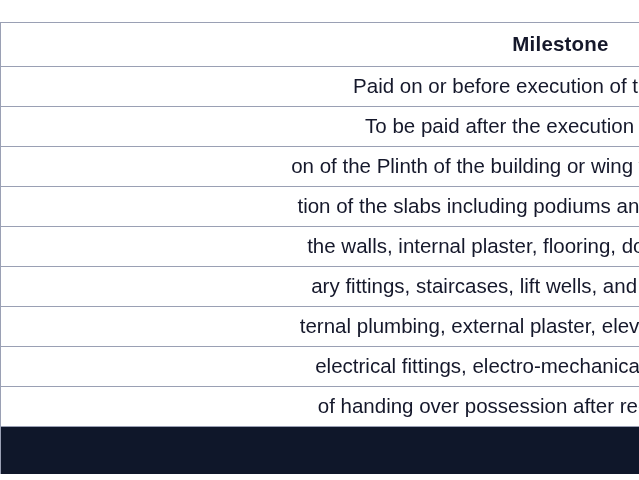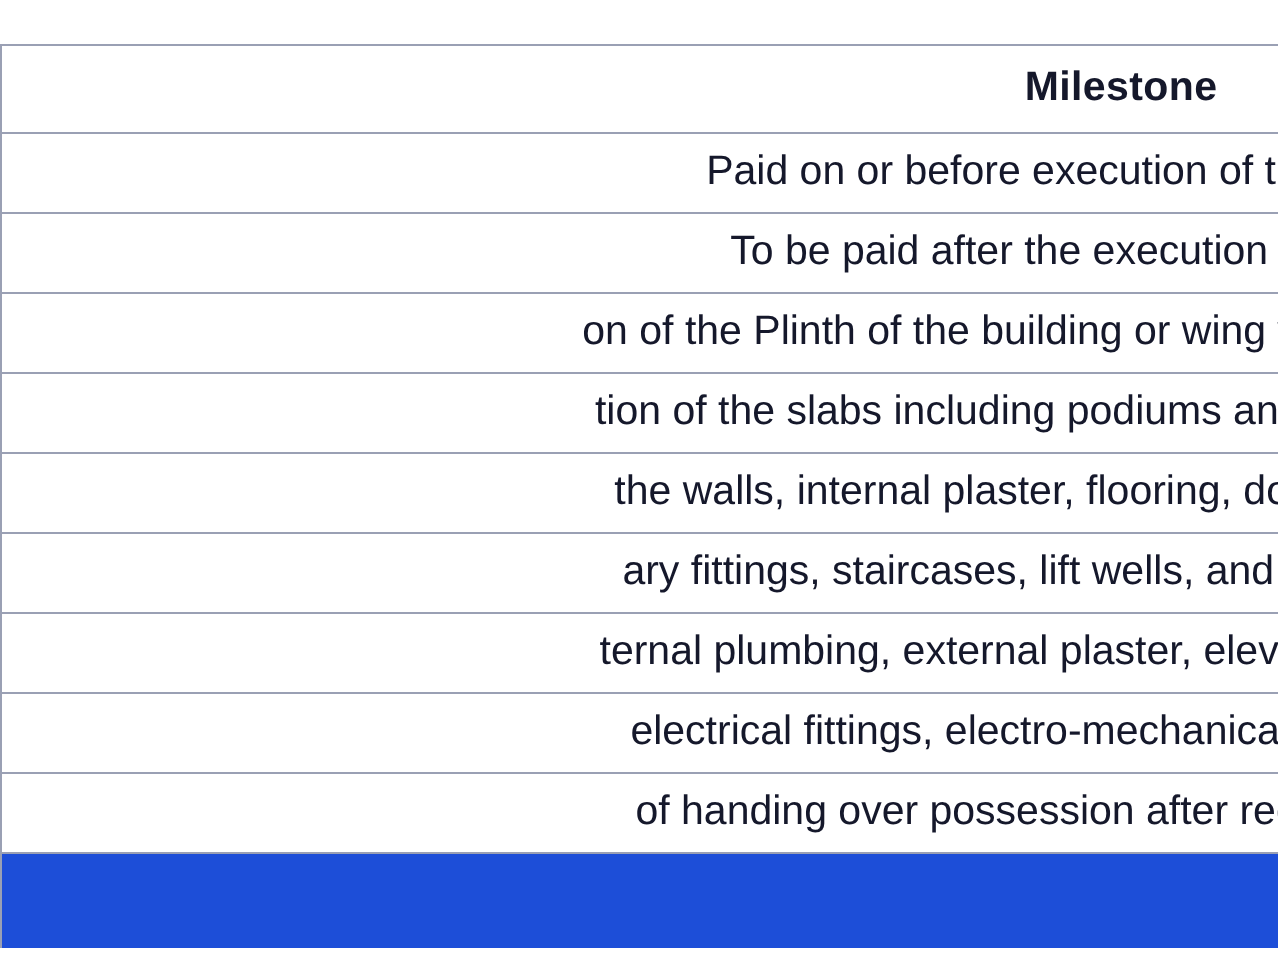--- a/index.html
+++ b/index.html
@@ -11,21 +11,21 @@
     width: 639px;
     height: 480px;
     overflow: hidden;
     font-family: "Liberation Sans", sans-serif;
     color: #1a1a2e;
   }
   .page {
     position: relative;
     width: 639px;
     height: 480px;
-    background: #1d4ed8;
+    background: #0f172a;
     overflow: hidden;
   }
   
   .table-wrap {
     position: absolute;
     left: 0px;
     top: 22px;
     width: 1120px;
   }
   table.milestone-table {

